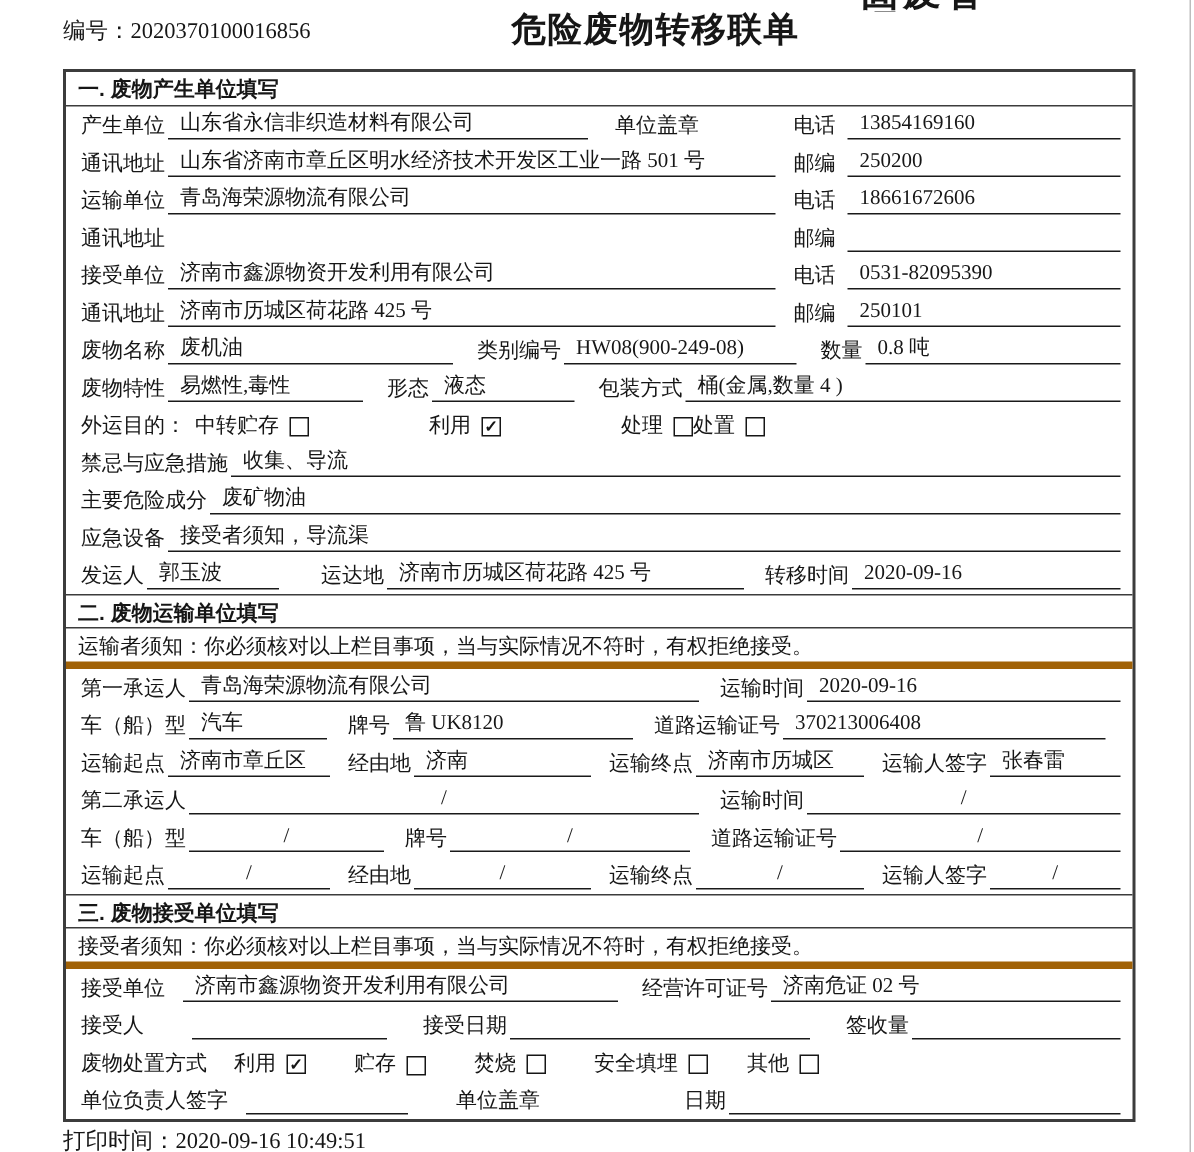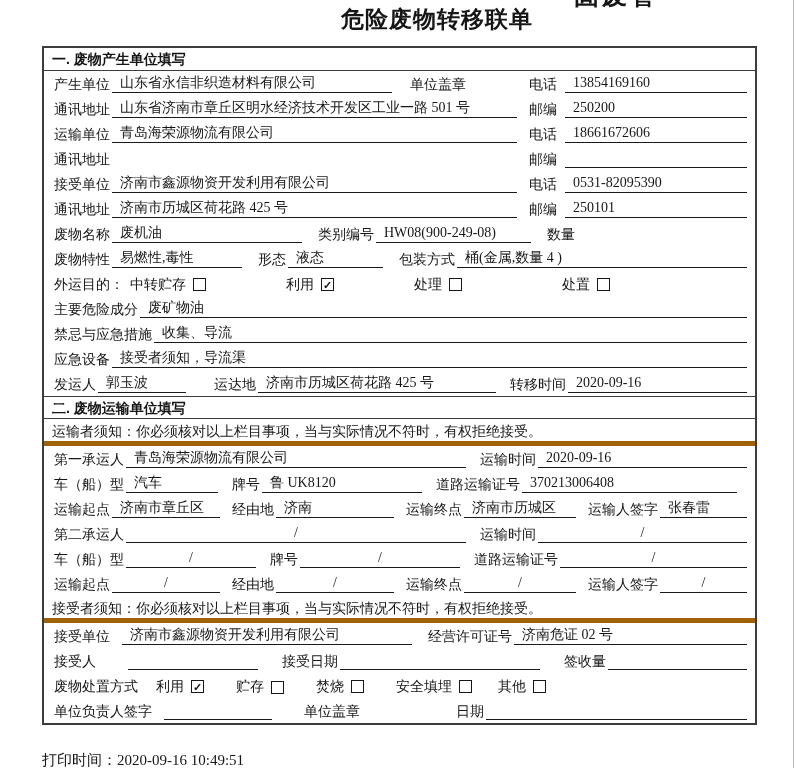--- a/index.html
+++ b/index.html
@@ -27,20 +27,23 @@
   .cbg{flex:0 0 auto;display:inline-flex;align-items:center;}
   .cbbox{display:inline-block;width:13px;height:13px;border:1px solid #161616;margin-left:7px;margin-bottom:1px;
        font-size:11px;line-height:12px;text-align:center;font-weight:bold;}
   .print-time{position:absolute;left:42px;top:751px;font-size:15px;white-space:nowrap;}
   .page-edge{position:absolute;top:0;right:2px;width:1px;height:768px;background:#bdbdbd;}
 </style>
 </head>
 <body>
 
 <div class="page-header">
+  <div class="serial">
+    <span>编号：</span><span>2020370100016856</span>
+  </div>
   <div class="doc-title">危险废物转移联单</div>
   <div class="clipped-logo">
     <span>固废管理</span>
   </div>
 </div>
 
 <div class="manifest">
     <div class="sec-header first">一. 废物产生单位填写</div>
     <div class="frow">
       <span class="lbl">产生单位</span>
@@ -77,20 +80,21 @@
       <span class="val fill">济南市历城区荷花路 425 号</span>
       <span class="lbl mla">邮编</span>
       <span class="val" style="width: 182px;">250101</span>
     </div>
     <div class="frow">
       <span class="lbl">废物名称</span>
       <span class="val" style="width: 190px;">废机油</span>
       <span class="lbl" style="margin-left: 14px;">类别编号</span>
       <span class="val" style="width: 155px;">HW08(900-249-08)</span>
       <span class="lbl" style="margin-left: 14px;">数量</span>
+      <span class="val fill">0.8 吨</span>
     </div>
     <div class="frow">
       <span class="lbl">废物特性</span>
       <span class="val" style="width: 130px;">易燃性,毒性</span>
       <span class="lbl" style="margin-left: 14px; font-family: Liberation Serif, serif;">形态</span>
       <span class="val" style="width: 95px;">液态</span>
       <span class="lbl" style="margin-left: 14px;">包装方式</span>
       <span class="val fill">桶(金属,数量  4 )</span>
     </div>
     <div class="frow">
@@ -100,32 +104,32 @@
         <span class="cbbox"></span>
       </span>
       <span class="cbg" style="margin-left: 80px;">
         <span class="cb-label">利用</span>
         <span class="cbbox">✓</span>
       </span>
       <span class="cbg" style="margin-left: 80px;">
         <span class="cb-label">处理</span>
         <span class="cbbox"></span>
       </span>
-      <span class="cbg" style="margin-left: 100px;">
+      <span class="cbg" style="">
         <span class="cb-label">处置</span>
         <span class="cbbox"></span>
       </span>
+    </div>
+    <div class="frow">
+      <span class="lbl">禁忌与应急措施</span>
+      <span class="val fill">收集、导流</span>
     </div>
     <div class="frow">
       <span class="lbl">主要危险成分</span>
       <span class="val fill">废矿物油</span>
-    </div>
-    <div class="frow">
-      <span class="lbl">禁忌与应急措施</span>
-      <span class="val fill">收集、导流</span>
     </div>
     <div class="frow">
       <span class="lbl">应急设备</span>
       <span class="val fill">接受者须知，导流渠</span>
     </div>
     <div class="frow">
       <span class="lbl">发运人</span>
       <span class="val" style="width: 88px;">郭玉波</span>
       <span class="lbl" style="margin-left: 26px;">运达地</span>
       <span class="val" style="width: 238px;">济南市历城区荷花路 425 号</span>
@@ -175,20 +179,21 @@
     <div class="frow">
       <span class="lbl">运输起点</span>
       <span class="val slash" style="width: 108px;">/</span>
       <span class="lbl" style="margin-left: 10px;">经由地</span>
       <span class="val slash" style="width: 118px;">/</span>
       <span class="lbl" style="margin-left: 10px;">运输终点</span>
       <span class="val slash" style="width: 112px;">/</span>
       <span class="lbl" style="margin-left: 10px;">运输人签字</span>
       <span class="val fill slash">/</span>
     </div>
+    <div class="sec-header">三. 废物接受单位填写</div>
     <div class="notice">接受者须知：你必须核对以上栏目事项，当与实际情况不符时，有权拒绝接受。</div>
     <div class="frow">
       <span class="lbl">接受单位</span>
       <span class="val" style="width: 290px; margin-left: 10px;">济南市鑫源物资开发利用有限公司</span>
       <span class="lbl" style="margin-left: 14px;">经营许可证号</span>
       <span class="val fill">济南危证 02 号</span>
     </div>
     <div class="frow">
       <span class="lbl">接受人</span>
       <span class="val" style="width: 130px; margin-left: 30px;"></span>

